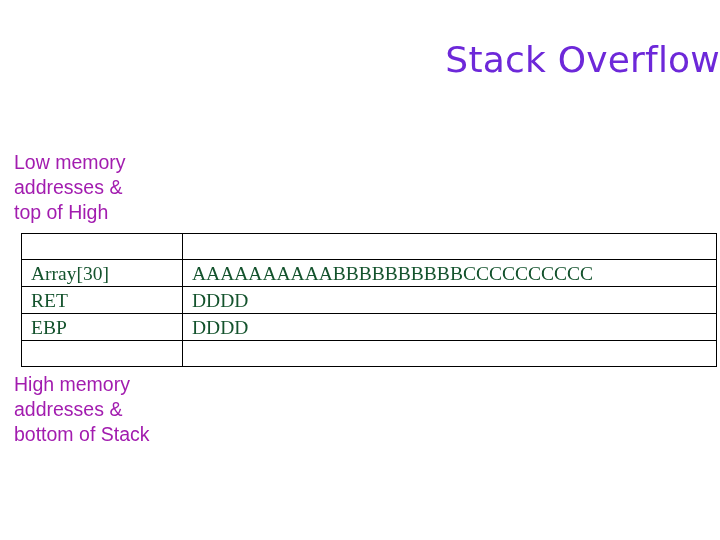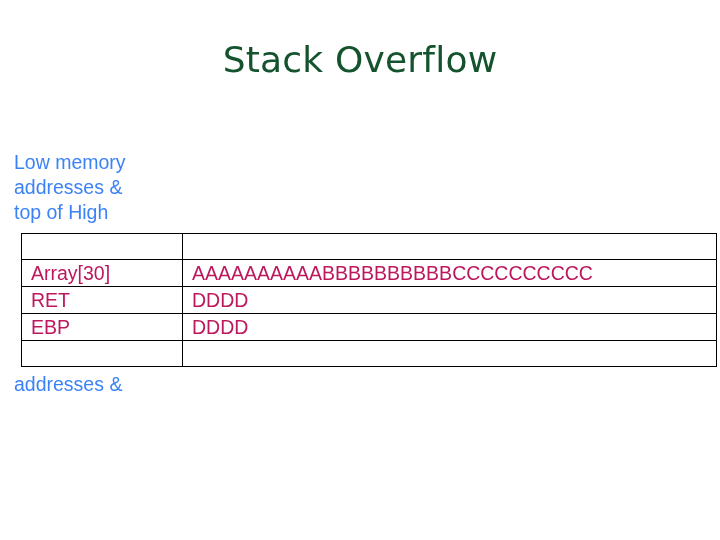--- a/index.html
+++ b/index.html
@@ -19,35 +19,35 @@
     position: relative;
     width: 720px;
     height: 540px;
     background: #ffffff;
   }
   .slide-title {
     position: absolute;
     left: 0;
     top: 38px;
     width: 720px;
-    text-align: center;
+    text-align: right;
     font-size: 36px;
     line-height: 44px;
     font-weight: 400;
     letter-spacing: 0.2px;
-    color: #14532d;
+    color: #6d28d9;
     white-space: nowrap;
     font-family: "DejaVu Sans", sans-serif;
   }
   .annotation {
     position: absolute;
     font-size: 19.5px;
     line-height: 25px;
     font-weight: 400;
-    color: #3b82f6;
+    color: #a21caf;
     white-space: nowrap;
     font-family: "Liberation Sans", sans-serif;
   }
   .annotation-top {
     left: 14px;
     top: 150px;
   }
   .annotation-bottom {
     left: 14px;
     top: 372px;
@@ -63,22 +63,22 @@
     border-collapse: collapse;
     table-layout: fixed;
   }
   .stack-table td {
     border: 1.6px solid #000000;
     padding: 0 0 0 9px;
     font-size: 19.5px;
     line-height: 23px;
     height: 26px;
     vertical-align: middle;
-    color: #be185d;
-    font-family: Liberation Sans, sans-serif;
+    color: #14532d;
+    font-family: Liberation Serif, serif;
     white-space: nowrap;
     overflow: hidden;
   }
   .col-label {
     width: 151px;
   }
   .col-value {
     width: 524px;
   }
   .row-spacer td {
@@ -120,16 +120,18 @@
         <td class="col-value">DDDD</td>
       </tr>
       <tr class="row-spacer">
         <td class="col-label empty-cell"></td>
         <td class="col-value empty-cell"></td>
       </tr>
     </tbody>
   </table>
 
   <div class="annotation annotation-bottom">
+    <span class="line">High memory</span>
     <span class="line">addresses &amp;</span>
+    <span class="line">bottom of Stack</span>
   </div>
 
 </div>
 
 </body></html>

